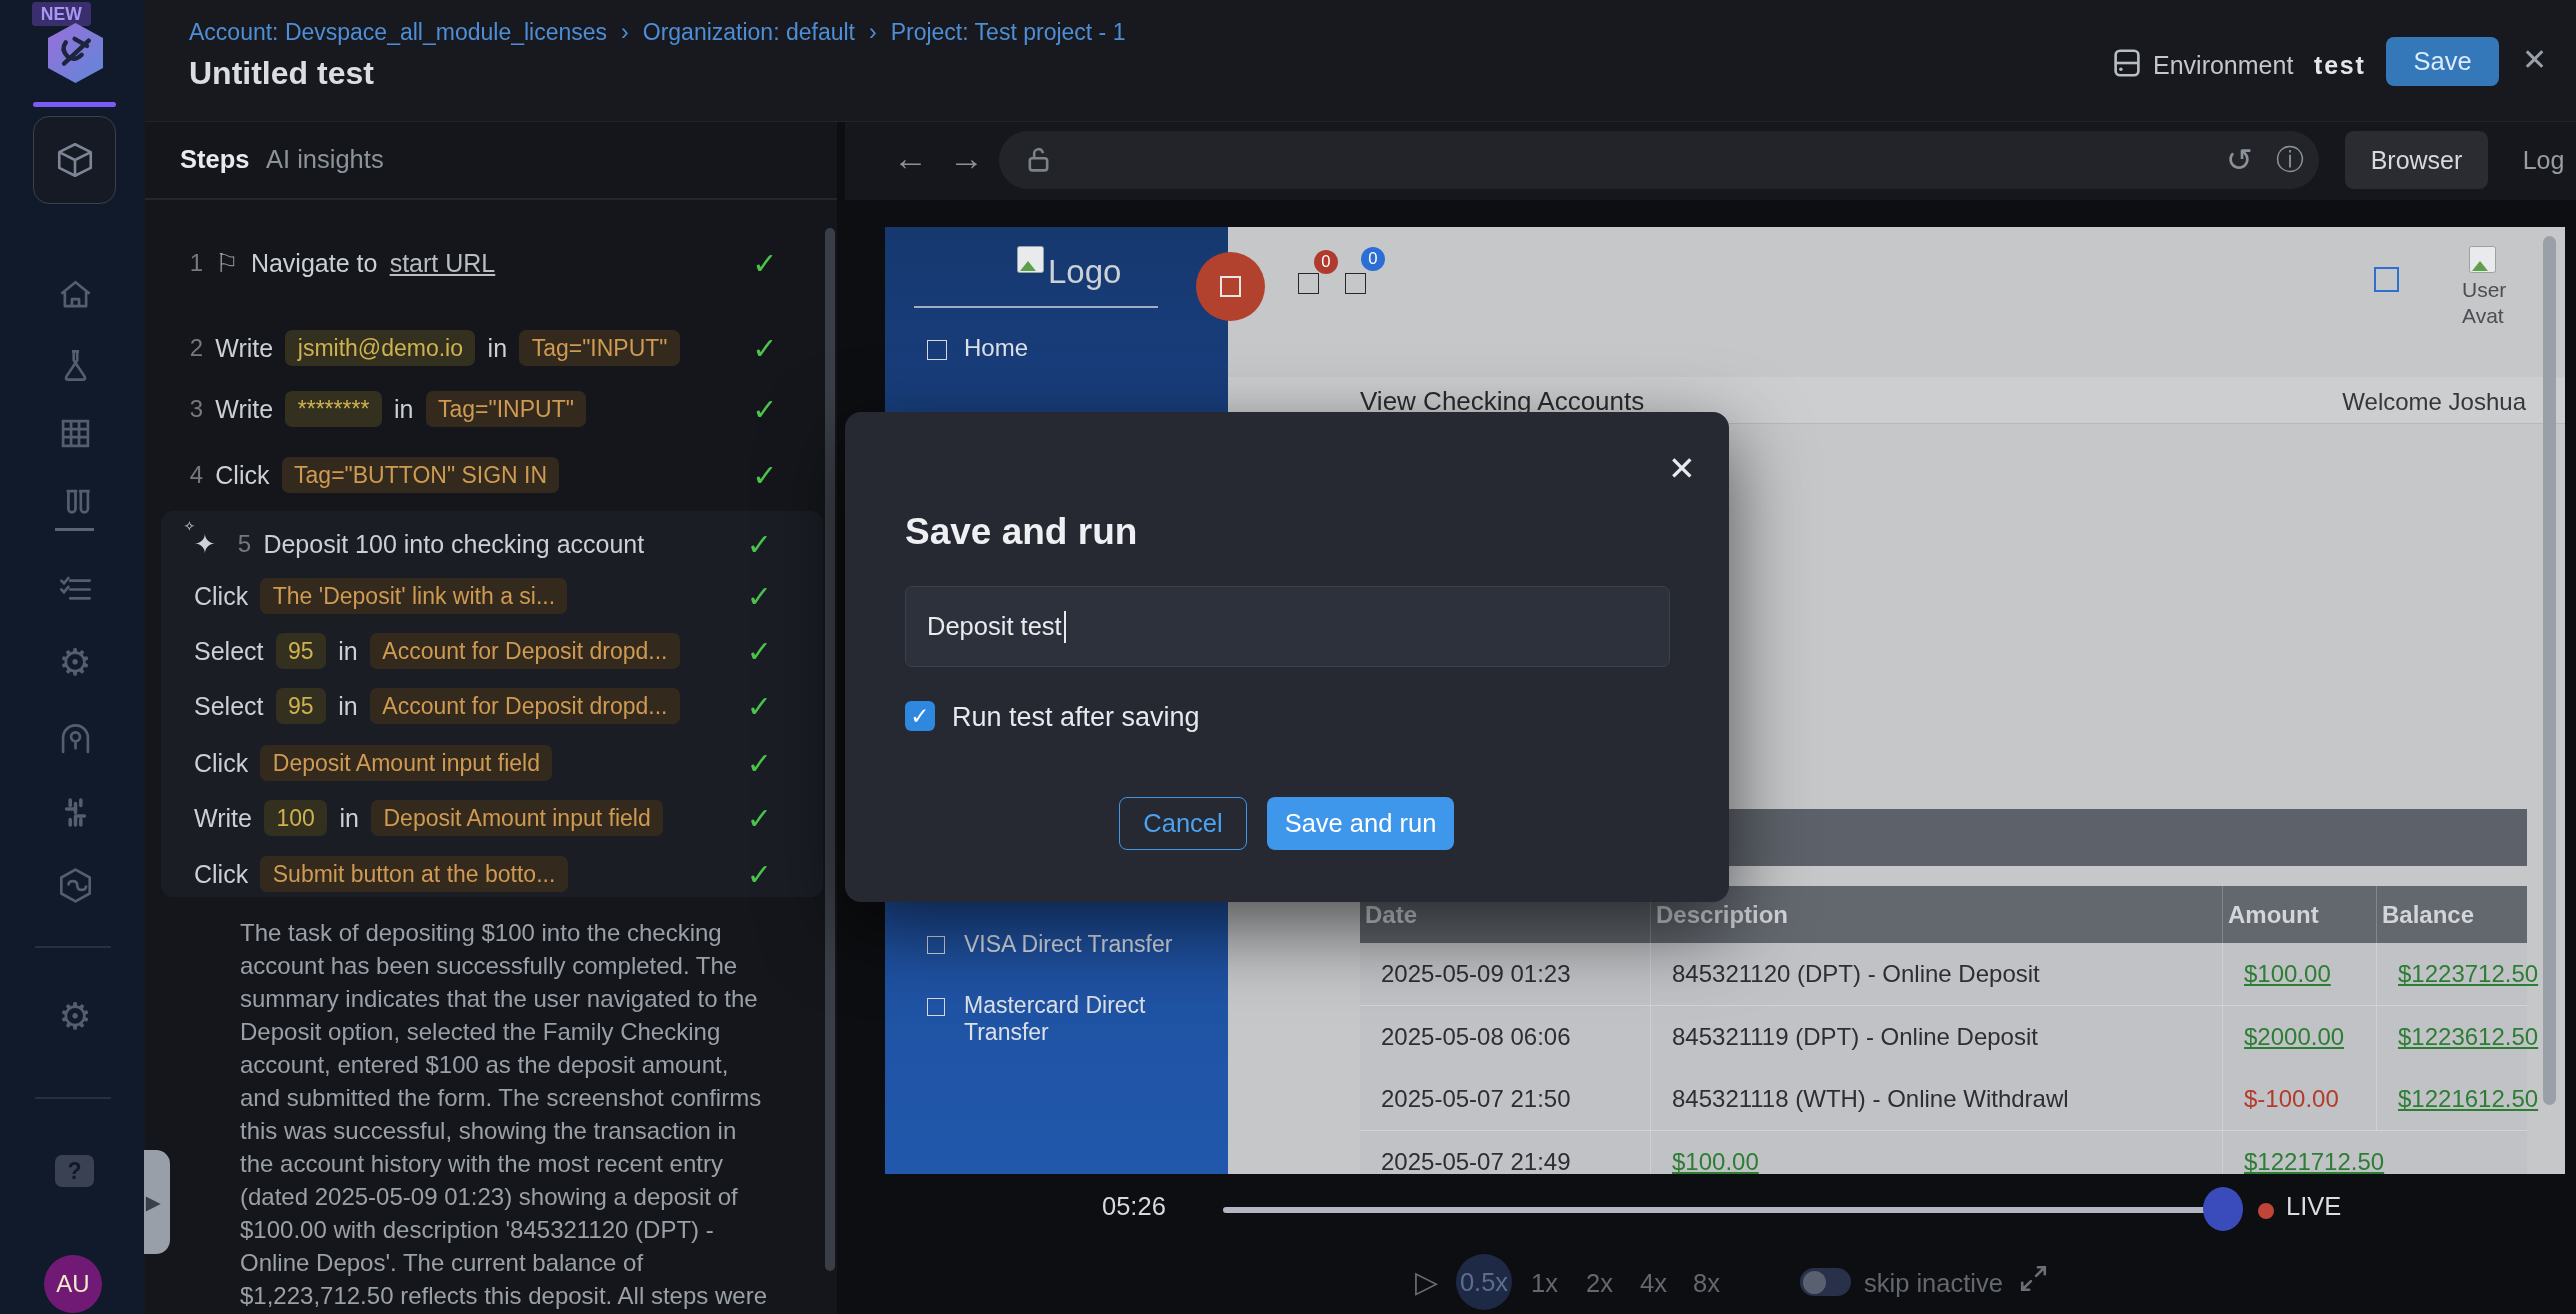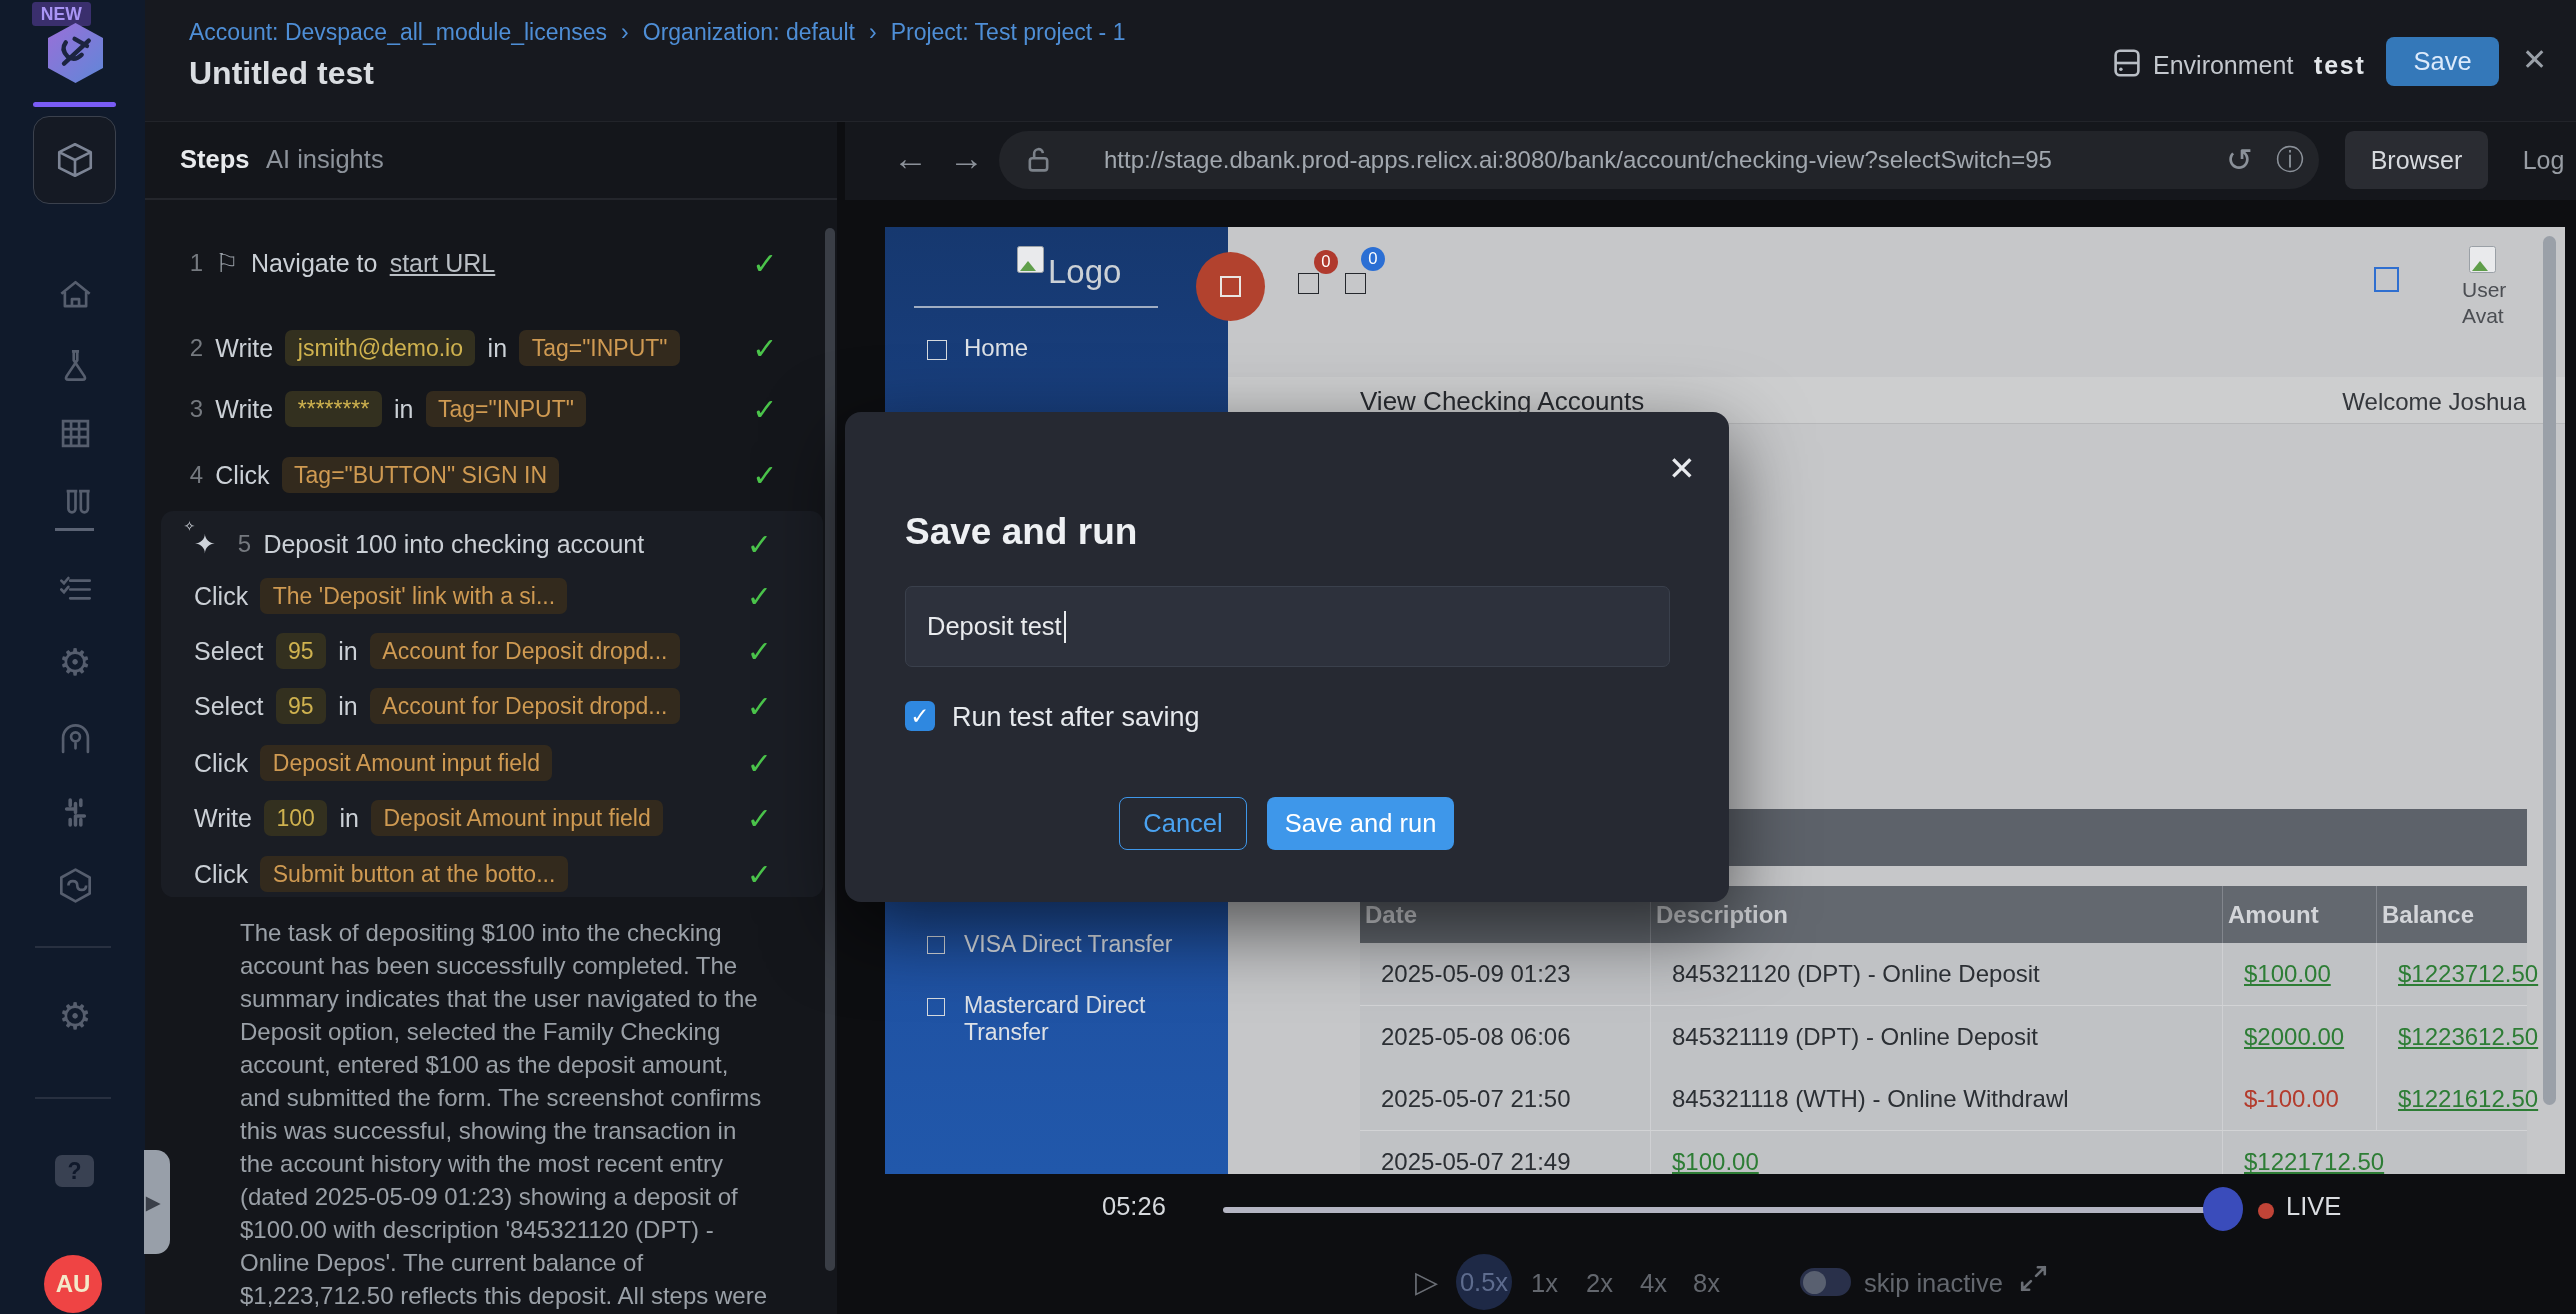--- a/index.html
+++ b/index.html
@@ -17,22 +17,22 @@
   .rail-div1{position:absolute;left:33px;top:102px;width:83px;height:5.3px;background:#7a5cf5;border-radius:2.6px;}
   .tool-active{position:absolute;left:33px;top:116px;width:81px;height:86px;border:1.8px solid #3b414d;
                border-radius:16px;background:#151a24;display:flex;align-items:center;justify-content:center;}
   .rail-ic{position:absolute;left:54px;width:42px;height:42px;display:flex;align-items:center;justify-content:center;
            color:#565e6e;font-size:37px;}
   .rail-hr{position:absolute;left:35px;width:76px;height:1.8px;background:#283040;}
   .tube-underline{position:absolute;left:55px;top:528px;width:39px;height:2.6px;background:#5b6374;}
   .help-bubble{position:absolute;left:55px;top:1155px;width:39px;height:32px;border-radius:7px;background:#394152;
                color:#10192b;font-size:23px;font-weight:bold;text-align:center;line-height:32px;}
   .help-bubble:after{content:"";position:absolute;left:7px;bottom:-7px;border:7px solid transparent;border-top-color:#394152;}
-  .avatar-au{position:absolute;left:44px;top:1255px;width:58px;height:58px;border-radius:50%;background:#ef4444;
-             color:#f3e9c9;font-size:24px;font-weight:bold;display:flex;align-items:center;justify-content:center;}
+  .avatar-au{position:absolute;left:44px;top:1255px;width:58px;height:58px;border-radius:50%;background:#701a75;
+             color:#f3e9c9;font-size:24px;font-weight:normal;display:flex;align-items:center;justify-content:center;}
   .flap{position:absolute;left:144px;top:1150px;width:26px;height:104px;background:#989fa9;
         border-radius:0 14px 14px 0;z-index:6;display:flex;align-items:center;}
   .flap span{color:#3a3f49;font-size:19.4px;margin-left:1.8px;}
   
   .hdr{position:absolute;left:145px;top:0;width:2431px;height:121px;background:#17191f;border-bottom:1.8px solid #22242a;}
   .crumbs{position:absolute;left:44px;top:19.4px;font-size:23px;color:#4e8ed6;display:flex;gap:14px;}
   .hdr-title{position:absolute;left:44px;top:55px;font-size:32px;font-weight:bold;color:#dadde1;}
   .env-icon{position:absolute;left:1968px;top:48px;}
   .env-label{position:absolute;left:2008px;top:51px;font-size:25px;color:#c3c7cd;}
   .env-value{position:absolute;left:2169px;top:51px;font-size:25px;font-weight:bold;letter-spacing:1.8px;color:#e2e5e9;}
@@ -321,21 +321,20 @@
     <div class="navrow">
       <span class="nav-arrow" style="left:48px;">←</span>
       <span class="nav-arrow" style="left:104px;">→</span>
       <div class="urlpill">
         <span class="pill-ic" style="left:28px;">
           <svg width="23" height="26" viewBox="0 0 26 30" style="margin-top:16px;">
               <rect x="3" y="13" width="20" height="14" rx="3" stroke="#7c828a" stroke-width="3" fill="none"></rect>
               <path d="M8 13V8a5 5 0 0 1 10-1" stroke="#7c828a" stroke-width="3" fill="none"></path>
             </svg>
         </span>
-        <span class="url-txt">http://stage.dbank.prod-apps.relicx.ai:8080/bank/account/checking-view?selectSwitch=95</span>
         <span class="pill-ic" style="left:1227px;font-size:32px;">↺</span>
         <span class="pill-ic" style="left:1277px;font-size:28px;">ⓘ</span>
       </div>
       <div class="tab-browser">Browser</div>
       <div class="tab-log">Log</div>
     </div>
 
     <div class="viewport">
       <div class="bank-side">
         <span class="broken-img" style="position:absolute;left:132px;top:19.4px;"></span>

